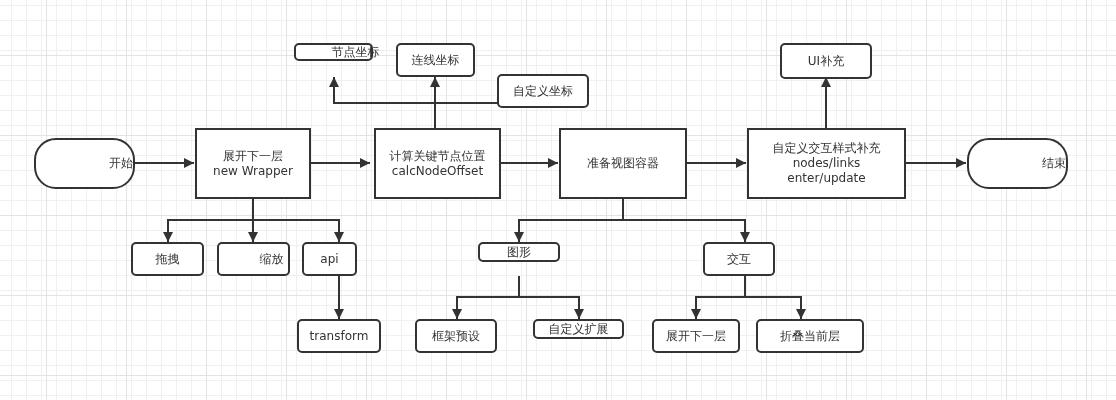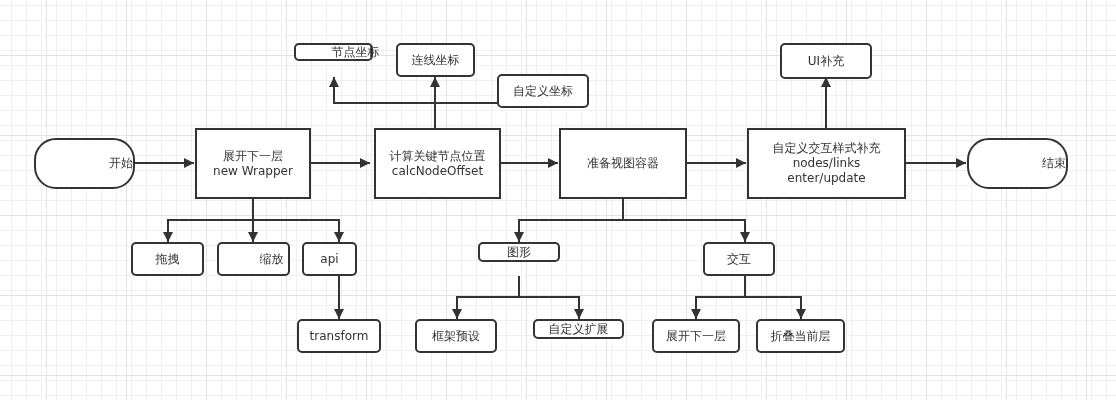--- a/index.html
+++ b/index.html
@@ -120,16 +120,16 @@
   </div>
   <div class="node round" style="left:415px;top:319px;width:82px;height:34px;">
     <span>框架预设</span>
   </div>
   <div class="node round" style="left:533px;top:319px;width:91px;height:20px;">
     <span>自定义扩展</span>
   </div>
   <div class="node round" style="left:652px;top:319px;width:88px;height:34px;">
     <span>展开下一层</span>
   </div>
-  <div class="node round" style="left:756px;top:319px;width:89px;height:34px;">
+  <div class="node round" style="left:756px;top:319px;width:108px;height:34px;">
     <span>折叠当前层</span>
   </div>
 </div>
 
 </body></html>

